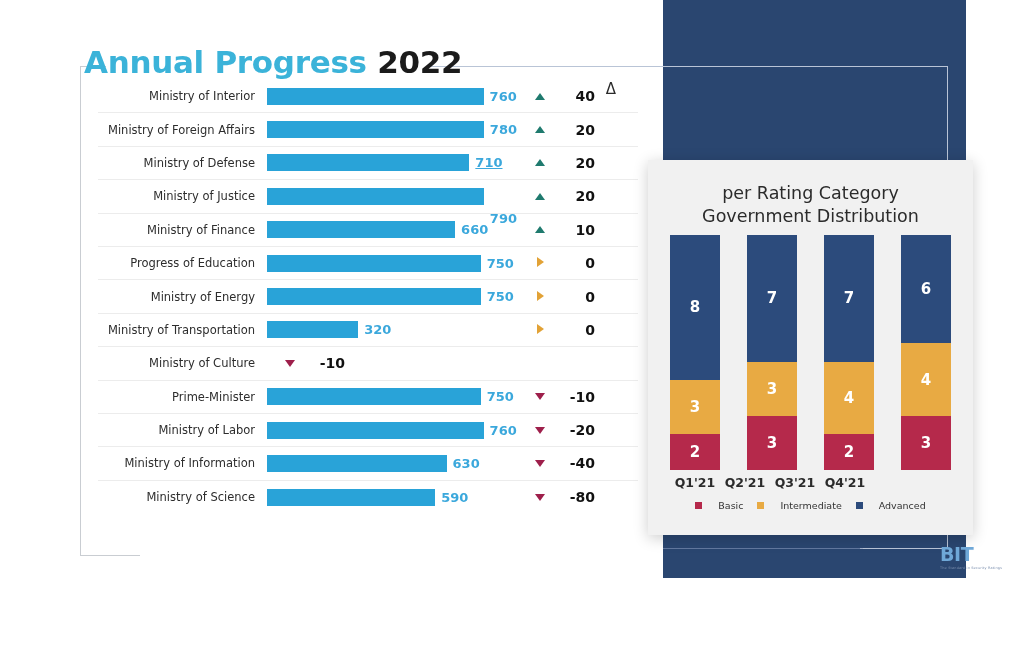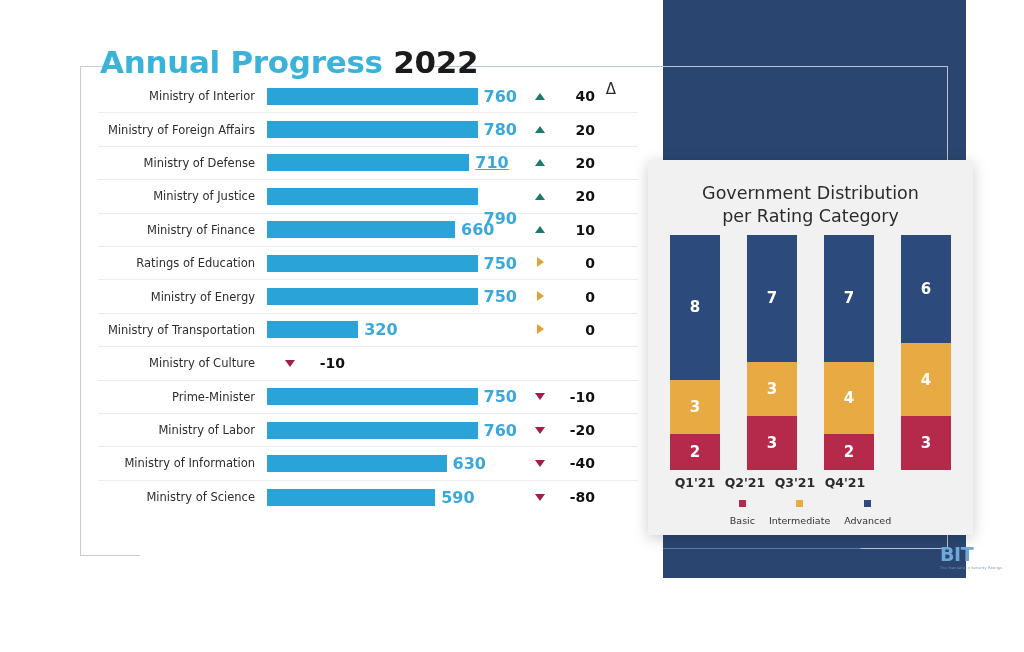--- a/index.html
+++ b/index.html
@@ -22,21 +22,21 @@
   #bracket-top-left   { left:80px;  top:66px;  width:26px; height:1px; }
   #bracket-left       { left:80px;  top:66px;  width:1px;  height:490px; }
   #bracket-bottom     { left:80px;  top:555px; width:60px; height:1px; }
   #bracket-top-right  { left:430px; top:66px;  width:518px;height:1px; background:#b9c4d6;}
   #bracket-right      { left:947px; top:66px;  width:1px;  height:482px; background:#b9c4d6;}
   #bracket-bottom-right{left:860px; top:548px; width:88px; height:1px; background:#b9c4d6;}
   #rule-bottom-left   { position:absolute; left:663px; top:548px; width:200px; height:1px; background:#8fa3c4; opacity:.55;}
 
   
   #page-title{
-    position:absolute; left:100px; top:44px;
+    position:absolute; left:84px; top:44px;
     font-size:31px; font-weight:bold; letter-spacing:-0.3px;
     white-space:nowrap;
   }
   #page-title .t-main{ color:#3BB3D9; }
   #page-title .t-year{ color:#1b1b1b; }
 
   
   #progress-table{
     position:absolute; left:98px; top:80px; width:540px;
   }
@@ -56,21 +56,21 @@
     font-size:11.5px; color:#2d2d2d; white-space:nowrap;
   }
   .bar-wrap{
     width:250px; position:relative; height:33.4px;
     display:flex; align-items:center;
   }
   .bar{
     height:17px; background:#29A3D8;
   }
   .bar-value{
-    font-size:16px; color:#3BA8DC; font-weight:bold;
+    font-size:13px; color:#3BA8DC; font-weight:bold;
     margin-left:6px; white-space:nowrap;
   }
   .trend{
     width:46px; text-align:center; font-size:11px; line-height:1;
   }
   .tri{ display:inline-block; width:0; height:0; }
   .tri.up   { border-left:5px solid transparent; border-right:5px solid transparent; border-bottom:7px solid #1F7A6E; }
   .tri.flat { border-top:5px solid transparent;  border-bottom:5px solid transparent; border-left:7px solid #E2A236; }
   .tri.down { border-left:5px solid transparent; border-right:5px solid transparent; border-top:7px solid #9E1F4B; }
   .delta{
@@ -106,21 +106,21 @@
     display:flex; 
   }
   .xtick{
     width:50px; text-align:center;
     font-size:12.5px; color:#2b2b2b; font-weight:600;
   }
   #chart-legend{
     position:absolute; left:0; right:0; top:340px;
     display:flex; justify-content:center; gap:14px;
   }
-  .legend-item{ display:flex; align-items:center; gap:8px; font-size:9.5px; color:#333;flex-direction:column; }
+  .legend-item{ display:flex; align-items:center; gap:16px; font-size:9.5px; color:#333; }
   .legend-swatch{ width:7px; height:7px; display:inline-block; }
 
   
   #bitsight-logo{
     position:absolute; left:940px; top:545px; text-align:left;
   }
   #bitsight-wordmark{
     font-size:19px; font-weight:bold; letter-spacing:-0.4px; line-height:1;
     white-space:nowrap;
   }
@@ -191,21 +191,21 @@
       <div class="row">
         <div class="row-label">Ministry of Finance</div>
         <div class="bar-wrap">
           <div class="bar" style="width: 188.1px; background: rgb(41, 163, 216);"></div>
           <div class="bar-value" style="color: rgb(59, 168, 220);">660</div>
         </div>
         <div class="trend"><span class="tri up"></span></div>
         <div class="delta">10</div>
       </div>
       <div class="row">
-        <div class="row-label">Ratings of Education</div>
+        <div class="row-label">Progress of Education</div>
         <div class="bar-wrap">
           <div class="bar" style="width: 213.75px; background: rgb(41, 163, 216);"></div>
           <div class="bar-value" style="color: rgb(59, 168, 220);">750</div>
         </div>
         <div class="trend"><span class="tri flat"></span></div>
         <div class="delta">0</div>
       </div>
       <div class="row">
         <div class="row-label">Ministry of Energy</div>
         <div class="bar-wrap">
@@ -263,22 +263,22 @@
           <div class="bar-value" style="color: rgb(59, 168, 220);">590</div>
         </div>
         <div class="trend"><span class="tri down"></span></div>
         <div class="delta">-80</div>
       </div>
     </div>
 </div>
 
 <div id="chart-card">
   <div id="chart-title">
+    <div>per Rating Category</div>
     <div>Government Distribution</div>
-    <div>per Rating Category</div>
   </div>
   <div id="chart-plot">
       <div class="stack-col" style="height: 100%;">
         <div class="seg advanced" style="flex: 8 1 0%; background: rgb(44, 75, 124);">8</div>
         <div class="seg intermediate" style="flex: 3 1 0%; background: rgb(232, 170, 67);">3</div>
         <div class="seg basic" style="flex: 2 1 0%; background: rgb(181, 41, 75);">2</div>
       </div>
       <div class="stack-col" style="height: 100%;">
         <div class="seg advanced" style="flex: 7 1 0%; background: rgb(44, 75, 124);">7</div>
         <div class="seg intermediate" style="flex: 3 1 0%; background: rgb(232, 170, 67);">3</div>

